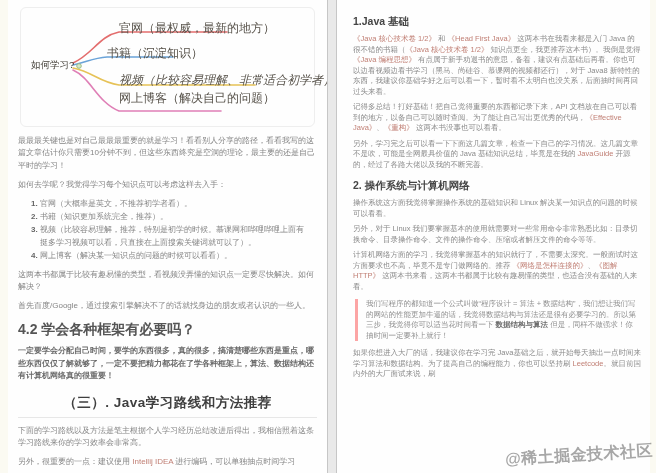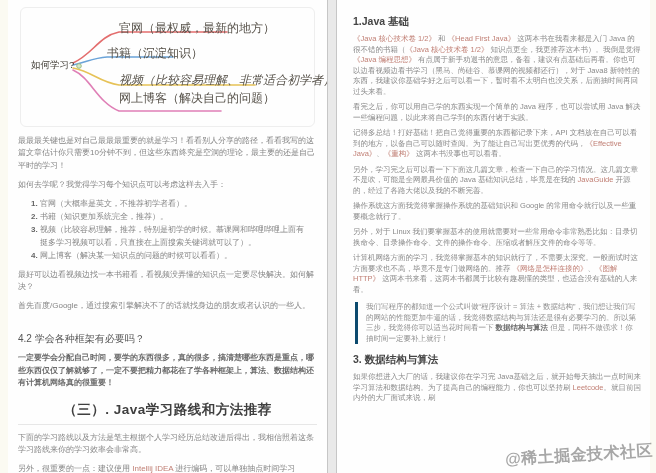--- a/index.html
+++ b/index.html
@@ -18,25 +18,25 @@
   .mm-l1{left:86px;top:37px;}
   .mm-l2{left:98px;top:64px;font-style:italic;}
   .mm-l3{left:98px;top:82px;}
   .mm-svg{position:absolute;left:0;top:0;}
   
   .page-left p{font-size:8px;line-height:1.55;color:#858585;margin:6.5px 0;}
   .page-right p{font-size:7.5px;line-height:1.4;color:#8a8a8a;margin:5px 0;}
   .h2{font-size:13.5px;font-weight:bold;color:#3f3f3f;letter-spacing:.5px;
       padding:2px 0 5px;border-bottom:1px solid #e7e7e7;margin:10px 0 6px;text-align:center;}
   .h3{font-size:10.5px;font-weight:bold;color:#454545;margin:9px 0 4px;}
-  .h4{font-size:10px;font-weight:normal;color:#555;margin:19px 0 3px;}
+  .h4{font-size:14px;font-weight:bold;color:#555;margin:8px 0 3px;}
   ol{margin:6px 0;padding-left:16px;}
   .page-left li{font-size:8px;line-height:1.55;color:#858585;margin:1px 6px;}
   .page-left li::marker{font-weight:bold;color:#666;}
-  .quote{border-left:3px solid #0c4a6e;padding-left:8px;margin:7px 4px 7px 2px;}
+  .quote{border-left:3px solid #fca5a5;padding-left:8px;margin:7px 4px 7px 2px;}
   .quote p{color:#8f8f8f;}
   .bold-para{font-weight:600;color:#6a6a6a !important;}
   .book{color:#c07f74;}
   .b{font-weight:bold;color:#6d6d6d;}
   .watermark{position:absolute;right:3px;bottom:7px;font-size:16px;font-weight:bold;
              color:rgba(80,80,80,.5);transform:rotate(-3.5deg);letter-spacing:.5px;
              pointer-events:none;z-index:5;white-space:nowrap;}
 </style>
 </head>
 <body>
@@ -63,49 +63,48 @@
     <p>最最最关键也是对自己最最最重要的就是学习！看看别人分享的路径，看看我写的这篇文章估计你只需要10分钟不到，但这些东西终究是空洞的理论，最主要的还是自己平时的学习！</p>
     <p>如何去学呢？我觉得学习每个知识点可以考虑这样去入手：</p>
 
     <ol>
       <li>官网（大概率是英文，不推荐初学者看）。</li>
       <li>书籍（知识更加系统完全，推荐）。</li>
       <li>视频（比较容易理解，推荐，特别是初学的时候。慕课网和哔哩哔哩上面有挺多学习视频可以看，只直接在上面搜索关键词就可以了）。</li>
       <li>网上博客（解决某一知识点的问题的时候可以看看）。</li>
     </ol>
 
-    <p>最好可以边看视频边找一本书籍看，看视频没弄懂的知识点一定要尽快解决。如何解决？</p>
+    <p>这两本书都属于比较有趣易懂的类型，看视频没弄懂的知识点一定要尽快解决。如何解决？</p>
     <p>首先百度/Google，通过搜索引擎解决不了的话就找身边的朋友或者认识的一些人。</p>
 
     <div class="h4">4.2 学会各种框架有必要吗？</div>
     <p class="bold-para">一定要学会分配自己时间，要学的东西很多，真的很多，搞清楚哪些东西是重点，哪些东西仅仅了解就够了，一定不要把精力都花在了学各种框架上，算法、数据结构还有计算机网络真的很重要！</p>
 
     <div class="h2">（三）. Java学习路线和方法推荐</div>
     <p>下面的学习路线以及方法是笔主根据个人学习经历总结改进后得出，我相信照着这条学习路线来你的学习效率会非常高。</p>
     <p><span>另外，很重要的一点：建议使用 </span><span class="book">Intellij IDEA</span><span> 进行编码，可以单独抽点时间学习 </span></p>
 
   </div>
 
   <div class="spine"></div>
 
   <div class="page page-right">
 
     <div class="h3">1.Java 基础</div>
     <p><span class="book">《Java 核心技术卷 1/2》</span><span> 和 </span><span class="book">《Head First Java》</span><span> 这两本书在我看来都是入门 Java 的很不错的书籍（</span><span class="book">《Java 核心技术卷 1/2》</span><span> 知识点更全，我更推荐这本书）。我倒是觉得 </span><span class="book">《Java 编程思想》</span><span> 有点属于新手劝退书的意思，备着，建议有点基础后再看。你也可以边看视频边看书学习（黑马、尚硅谷、慕课网的视频都还行），对于 Java8 新特性的东西，我建议你基础学好之后可以看一下，暂时看不太明白也没关系，后面抽时间再回过头来看。</span></p>
-    <p>看完之后，你可以用自己学的东西实现一个简单的 Java 程序，也可以尝试用 Java 解决一些编程问题，以此来将自己学到的东西付诸于实践。</p>
     <p><span>记得多总结！打好基础！把自己觉得重要的东西都记录下来，API 文档放在自己可以看到的地方，以备自己可以随时查阅。为了能让自己写出更优秀的代码，</span><span class="book">《Effective Java》</span><span>、</span><span class="book">《重构》</span><span> 这两本书没事也可以看看。</span></p>
     <p><span>另外，学习完之后可以看一下下面这几篇文章，检查一下自己的学习情况。这几篇文章不是吹，可能是全网最具价值的 Java 基础知识总结，毕竟是在我的 </span><span class="book">JavaGuide</span><span> 开源的，经过了各路大佬以及我的不断完善。</span></p>
 
-    <p>操作系统这方面我觉得掌握操作系统的基础知识和 Google 的常用命令就行以及一些重要概念就行了。</p>
+    <div class="h3">2. 操作系统与计算机网络</div>
+    <p>操作系统这方面我觉得掌握操作系统的基础知识和 Linux 解决某一知识点的问题的时候可以看看。</p>
     <p>另外，对于 Linux 我们要掌握基本的使用就需要对一些常用命令非常熟悉比如：目录切换命令、目录操作命令、文件的操作命令、压缩或者解压文件的命令等等。</p>
     <p><span>计算机网络方面的学习，我觉得掌握基本的知识就行了，不需要太深究。一般面试时这方面要求也不高，毕竟不是专门做网络的。推荐 </span><span class="book">《网络是怎样连接的》</span><span>、</span><span class="book">《图解 HTTP》</span><span> 这两本书来看，这两本书都属于比较有趣易懂的类型，也适合没有基础的人来看。</span></p>
 
     <div class="quote">
       <p><span>我们写程序的都知道一个公式叫做“程序设计 = 算法 + 数据结构”，我们想让我们写的网站的性能更加牛逼的话，我觉得数据结构与算法还是很有必要学习的。所以第三步，我觉得你可以适当花时间看一下 </span><span class="b">数据结构与算法</span><span> 但是，同样不做强求！你抽时间一定要补上就行！</span></p>
     </div>
 
-    <div class="h3">3. 数据结构与算法</div>
     <p><span>如果你想进入大厂的话，我建议你在学习完 Java基础之后，就开始每天抽出一点时间来学习算法和数据结构。为了提高自己的编程能力，你也可以坚持刷 </span><span class="book">Leetcode</span><span>。就目前国内外的大厂面试来说，刷 </span></p>
 
   </div>
 
   <div class="watermark">@稀土掘金技术社区</div>
 </div>
 
 </body></html>

